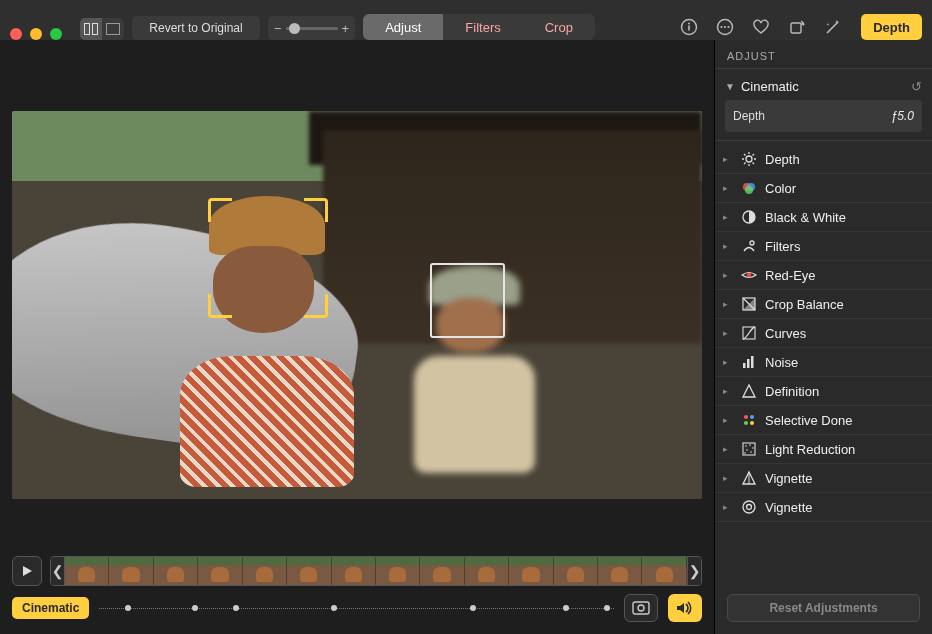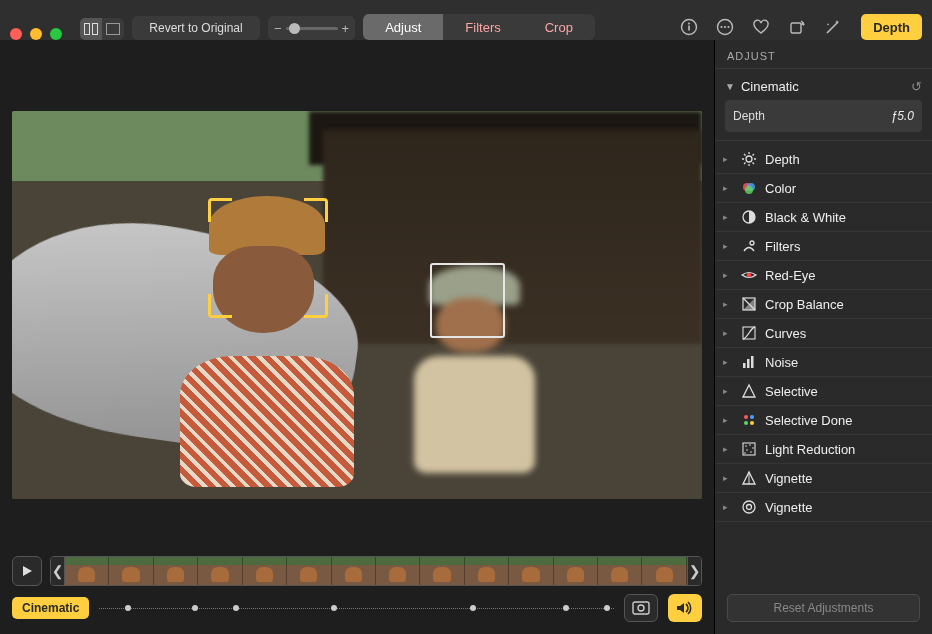--- a/index.html
+++ b/index.html
@@ -77,21 +77,21 @@
   .sec-title .chev { font-size:10px; color:#aaa; }
   .sec-title .reset { margin-left:auto; color:#888; font-size:13px; }
   .depth-row { background:#3a3a3a; border-radius:4px; height:32px; display:flex; align-items:center; padding:0 8px; font-size:12px; color:#ddd; margin-bottom:4px;}
   .depth-row .val { margin-left:auto; font-style:italic; color:#eee; }
 
   .adj-list { padding:4px 0 6px 0; flex:1; overflow:auto; }
   .adj-item { display:flex; align-items:center; gap:8px; height:29px; padding:0 10px 0 8px; border-bottom:1px solid #363636; cursor:pointer; }
   .adj-item .chev { color:#888; font-size:9px; width:10px; }
   .adj-item .ic { width:16px; height:16px; display:flex; align-items:center; justify-content:center; }
   .adj-item .lbl { font-size:13px; color:#eee; }
-  .reset-adj { margin:12px; height:28px; border:1px solid #4a4a4a; background:#333; color:#888; border-radius:5px; font-size:12px; }
+  .reset-adj { margin:12px; height:28px; border:1px solid #4a4a4a; background:#333; color:#888; border-radius:5px; font-size:12px;font-weight:bold; }
 
   svg { display:block; }
 </style>
 </head>
 <body>
 
 <div class="titlebar">
   <div class="traffic">
     <span class="tl-close"></span>
     <span class="tl-min"></span>
@@ -361,21 +361,21 @@
           </span>
           <span class="lbl">Noise</span>
         </div>
         <div class="adj-item">
           <span class="chev">▸</span>
           <span class="ic">
             <svg width="16" height="16" viewBox="0 0 16 16">
               <path d="M2 14 L8 2 L14 14 Z" fill="none" stroke="#ddd" stroke-width="1.3"></path>
             </svg>
           </span>
-          <span class="lbl">Selective</span>
+          <span class="lbl">Definition</span>
         </div>
         <div class="adj-item">
           <span class="chev">▸</span>
           <span class="ic">
             <svg width="16" height="16" viewBox="0 0 16 16">
               <circle cx="5" cy="5" r="2" fill="#ff5a5a"></circle>
               <circle cx="11" cy="5" r="2" fill="#4aa3ff"></circle>
               <circle cx="5" cy="11" r="2" fill="#5fd65f"></circle>
               <circle cx="11" cy="11" r="2" fill="#ffcf3f"></circle>
             </svg>

